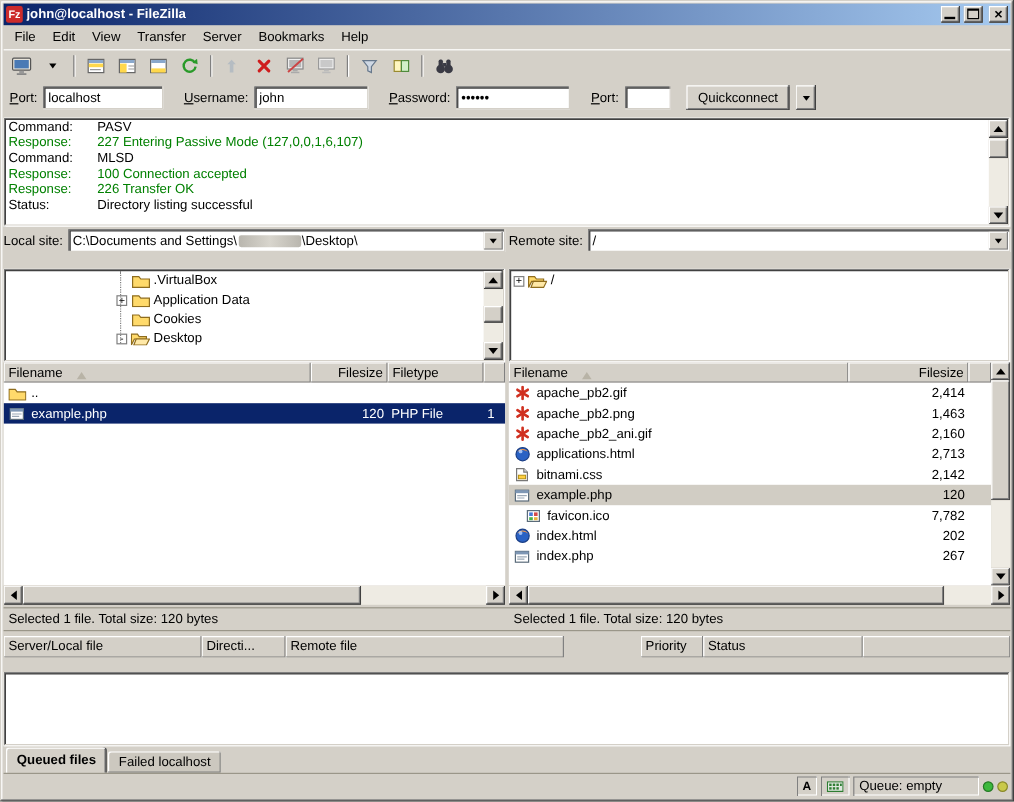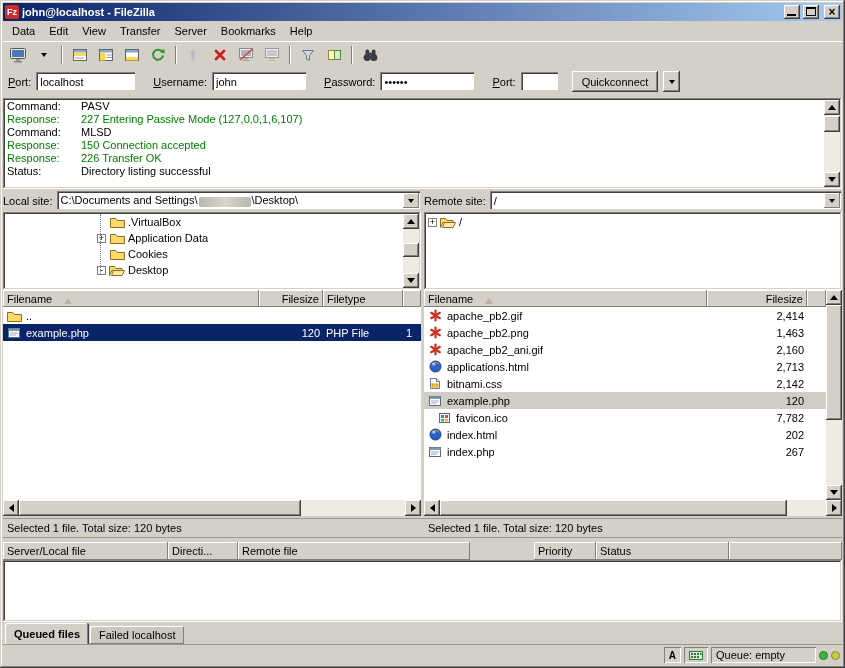--- a/index.html
+++ b/index.html
@@ -4,21 +4,21 @@
 <style>
   * { margin:0; padding:0; box-sizing:border-box; }
   html,body { width:845px; height:668px; overflow:hidden; }
   body { font-family:"Liberation Sans", sans-serif; font-size:11px; color:#000; background:#808080; }
 
   .window { width:845px; height:668px; background:#d4d0c8; padding:3px; display:flex; flex-direction:column;
     box-shadow: inset -1px -1px 0 #404040, inset 1px 1px 0 #d4d0c8, inset -2px -2px 0 #808080, inset 2px 2px 0 #ffffff; }
 
   .raised  { background:#d4d0c8; box-shadow: inset -1px -1px 0 #404040, inset 1px 1px 0 #ffffff, inset -2px -2px 0 #808080, inset 2px 2px 0 #d4d0c8; text-align: center; }
   .raised1 { background:#d4d0c8; box-shadow: inset -1px -1px 0 #808080, inset 1px 1px 0 #ffffff; }
-  .sunken  { box-shadow: inset -1px -1px 0 #ffffff, inset 1px 1px 0 #808080, inset -2px -2px 0 #d4d0c8, inset 2px 2px 0 #404040; }
+  .sunken  { box-shadow: inset -1px -1px 0 #ffffff, inset 1px 1px 0 #808080, inset -2px -2px 0 #d4d0c8, inset 2px 2px 0 #404040; margin-top: 12px; }
 
   
   .titlebar { height:18px; flex:0 0 18px; background:linear-gradient(90deg,#0a246a,#a6caf0); display:flex; align-items:center; gap:3px; padding:0 2px; }
   .title-icon { width:14px; height:14px; background:#cc2b2b; border-radius:2px; color:#fff; font-weight:bold; font-size:9px; display:flex; align-items:center; justify-content:center; }
   .title-text { flex:1; color:#fff; font-weight:bold; font-size:11px; white-space:nowrap; overflow:hidden; }
   .tb-btn { width:16px; height:14px; position:relative; display:flex; align-items:center; justify-content:center; background:#d4d0c8;
     box-shadow: inset -1px -1px 0 #404040, inset 1px 1px 0 #ffffff, inset -2px -2px 0 #808080; }
   .tb-btn.close { margin-left:2px; }
   .glyph-min { position:absolute; left:3px; right:4px; bottom:3px; height:2px; background:#000; }
   .glyph-max { position:absolute; left:3px; top:2px; right:3px; bottom:3px; border:1px solid #000; border-top-width:2px; }
@@ -140,21 +140,21 @@
       </span>
     <span class="tb-btn">
         <span class="glyph-max"></span>
       </span>
     <span class="tb-btn close">
         <span class="glyph-x">×</span>
       </span>
   </div>
 
   <div class="menubar">
-      <div class="menu-item">Data</div>
+      <div class="menu-item">File</div>
       <div class="menu-item">Edit</div>
       <div class="menu-item">View</div>
       <div class="menu-item">Transfer</div>
       <div class="menu-item">Server</div>
       <div class="menu-item">Bookmarks</div>
       <div class="menu-item">Help</div>
     </div>
 
   <div class="toolbar">
       <div class="tool-btn">
@@ -275,21 +275,21 @@
         <div class="log-line" style="color: rgb(0, 128, 0);">
           <span class="log-label">Response:</span>
           <span class="log-text">227 Entering Passive Mode (127,0,0,1,6,107)</span>
         </div>
         <div class="log-line" style="color: rgb(0, 0, 0);">
           <span class="log-label">Command:</span>
           <span class="log-text">MLSD</span>
         </div>
         <div class="log-line" style="color: rgb(0, 128, 0);">
           <span class="log-label">Response:</span>
-          <span class="log-text">150 Connection accepted</span>
+          <span class="log-text">100 Connection accepted</span>
         </div>
         <div class="log-line" style="color: rgb(0, 128, 0);">
           <span class="log-label">Response:</span>
           <span class="log-text">226 Transfer OK</span>
         </div>
         <div class="log-line" style="color: rgb(0, 0, 0);">
           <span class="log-label">Status:</span>
           <span class="log-text">Directory listing successful</span>
         </div>
       </div>
@@ -648,21 +648,21 @@
         </div>
         <div class="col-head" style="width: 70px;">
           <span>Directi...</span>
         </div>
         <div class="col-head" style="width: 232px;">
           <span>Remote file</span>
         </div>
         <div class="col-head right" style="width: 64px; margin-top: 48px;">
           <span>Size</span>
         </div>
-        <div class="col-head" style="width: 62px;">
+        <div class="col-head" style="width: 52px;">
           <span>Priority</span>
         </div>
         <div class="col-head" style="width: 133px;">
           <span>Status</span>
         </div>
         <div class="col-head filler"></div>
       </div>
     <div class="queue-body sunken"></div>
   </div>
 

